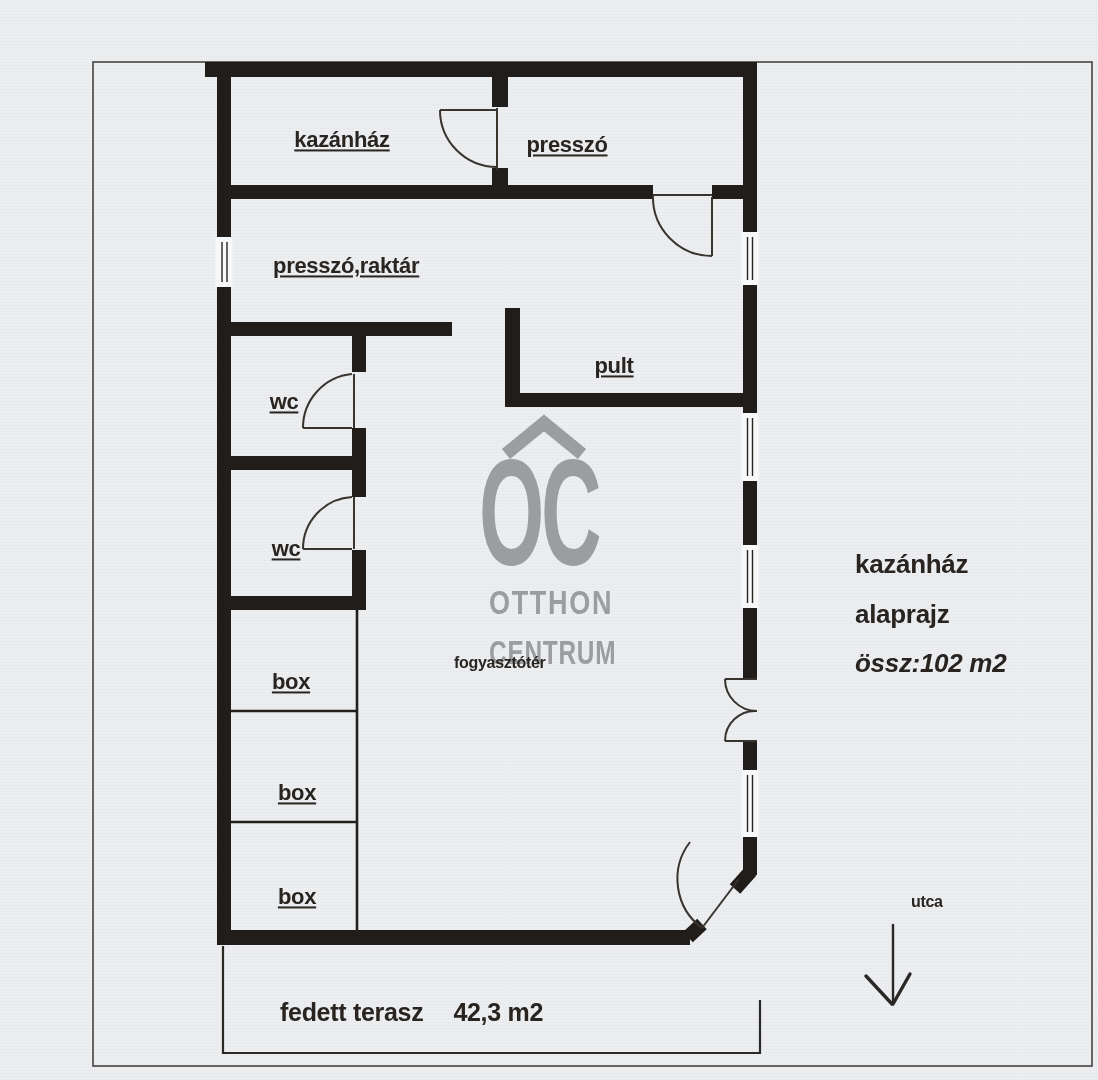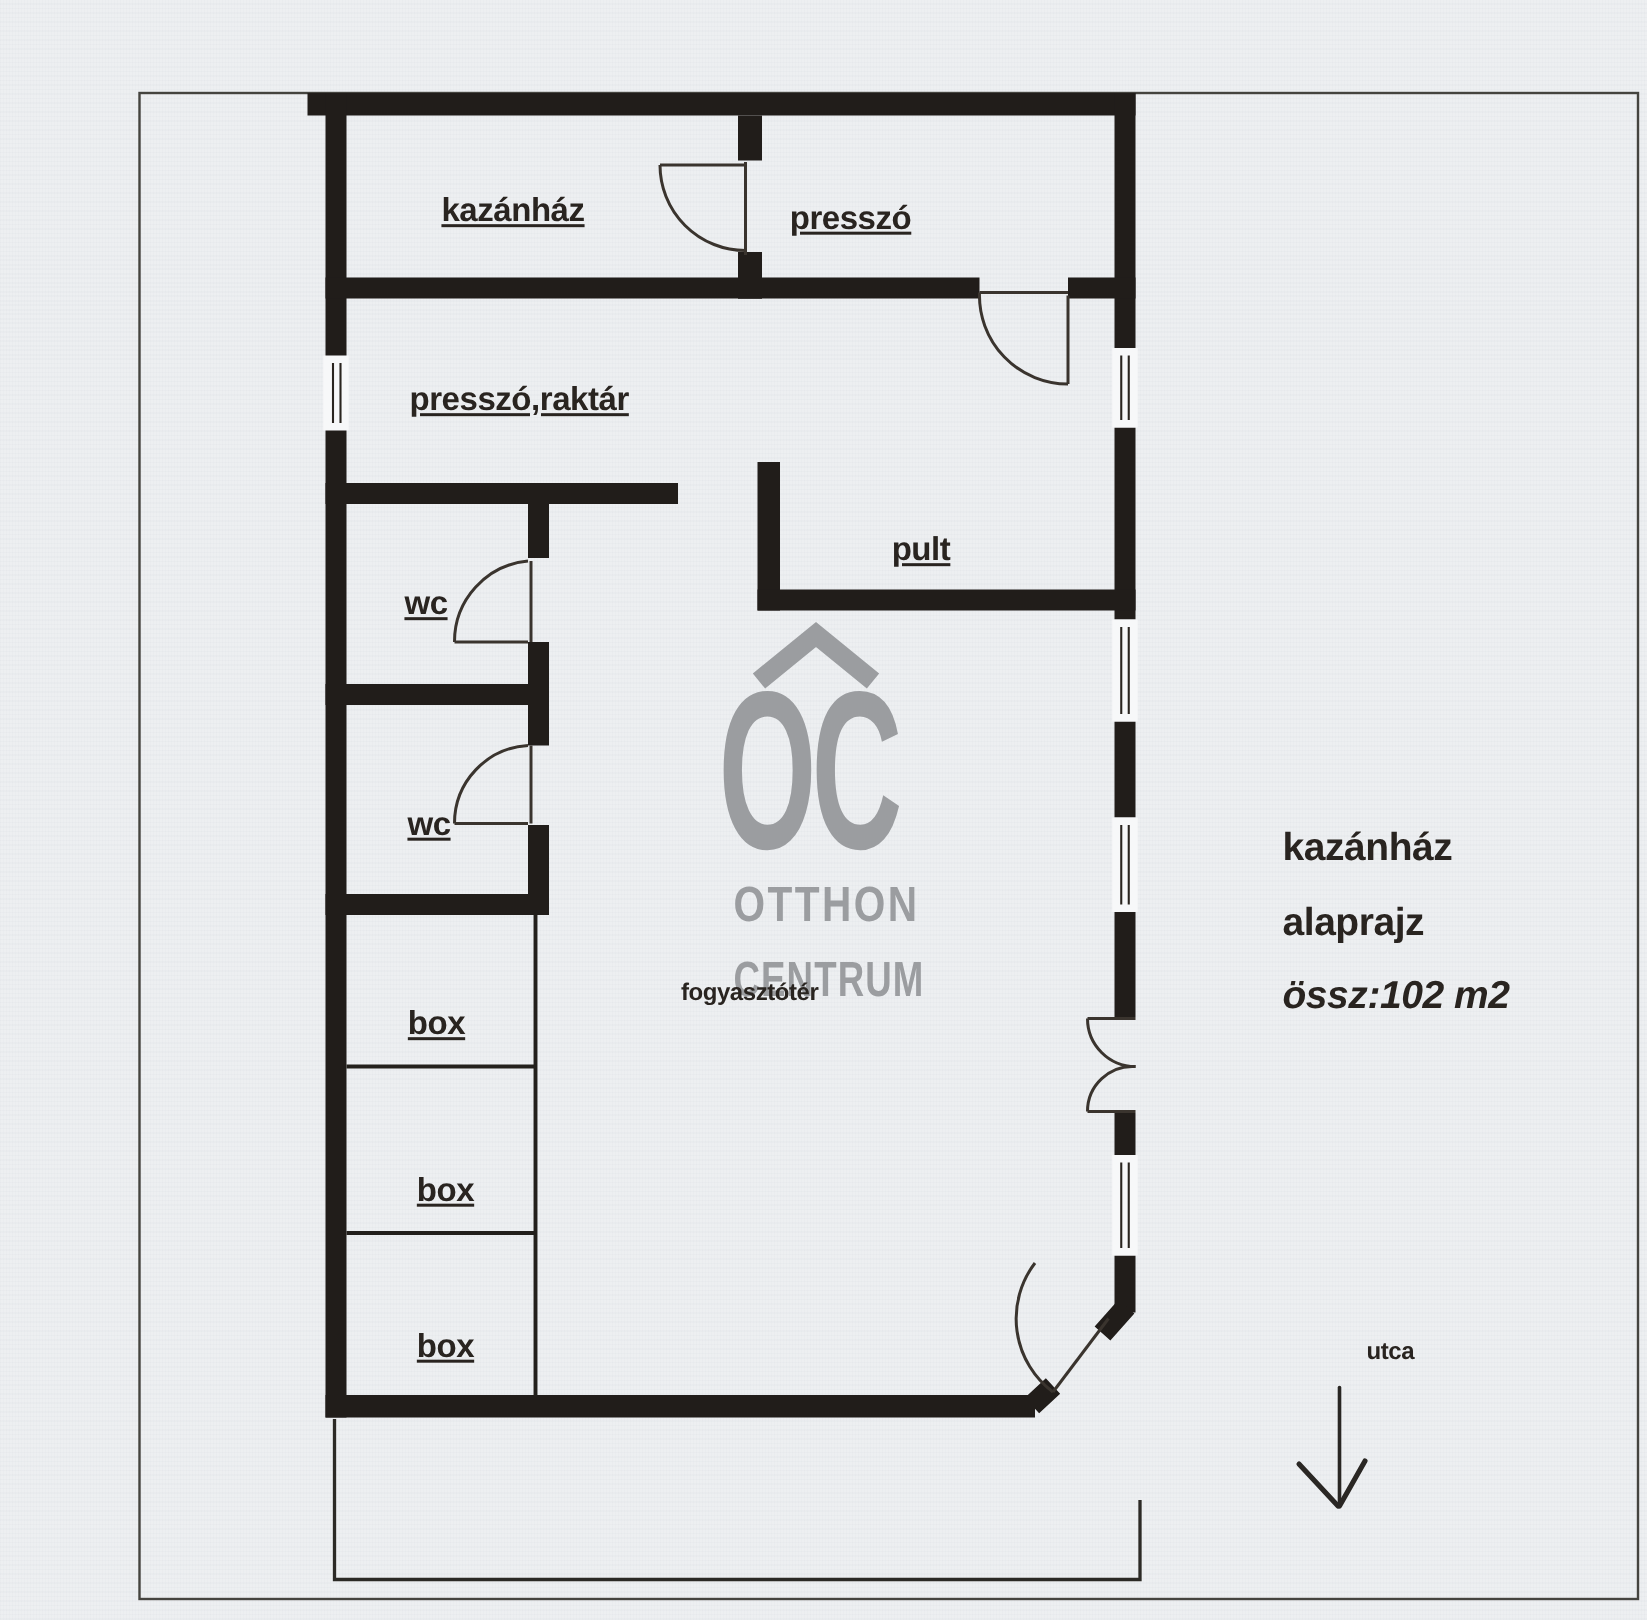--- a/index.html
+++ b/index.html
@@ -163,14 +163,18 @@
   <div id="lbl-fogyasztoter" class="lbl vcenter fs24" style="left:454px;top:663px;">fogyasztótér</div>
   <div class="lbl center fs23" style="left:291px;top:682px;">box</div>
   <div class="lbl center fs23" style="left:297px;top:793px;">box</div>
   <div class="lbl center fs23" style="left:297px;top:897px;">box</div>
 
   <div class="lbl fs26" style="left:855px;top:551px;">kazánház</div>
   <div class="lbl fs26" style="left:855px;top:601px;">alaprajz</div>
   <div class="lbl fs26" style="left:855px;top:650px;font-style:italic;">össz:102 m2</div>
   <div class="lbl fs24" style="left:911px;top:894px;">utca</div>
 
+  <div id="terrace-caption" class="lbl fs25" style="left:280px;top:999px;">
+    <span>fedett terasz</span>
+    <span class="area">42,3 m2</span>
+  </div>
 
 </div>
 
 </body></html>

